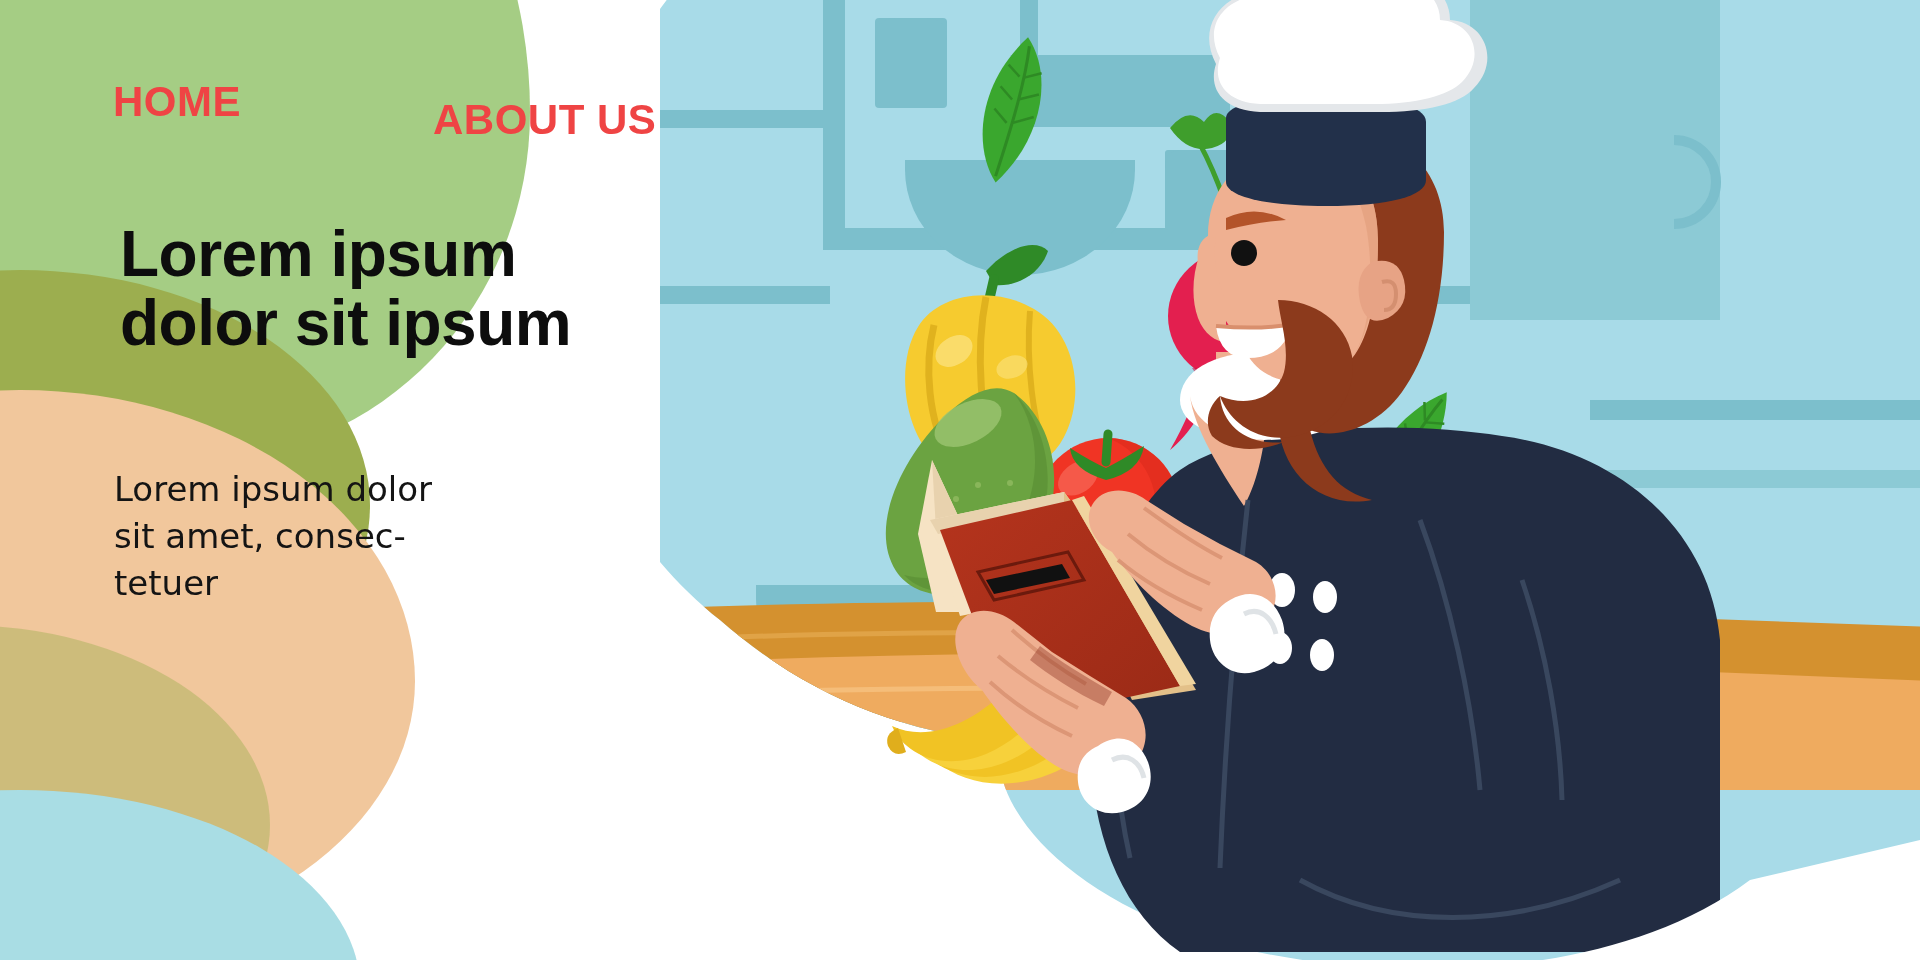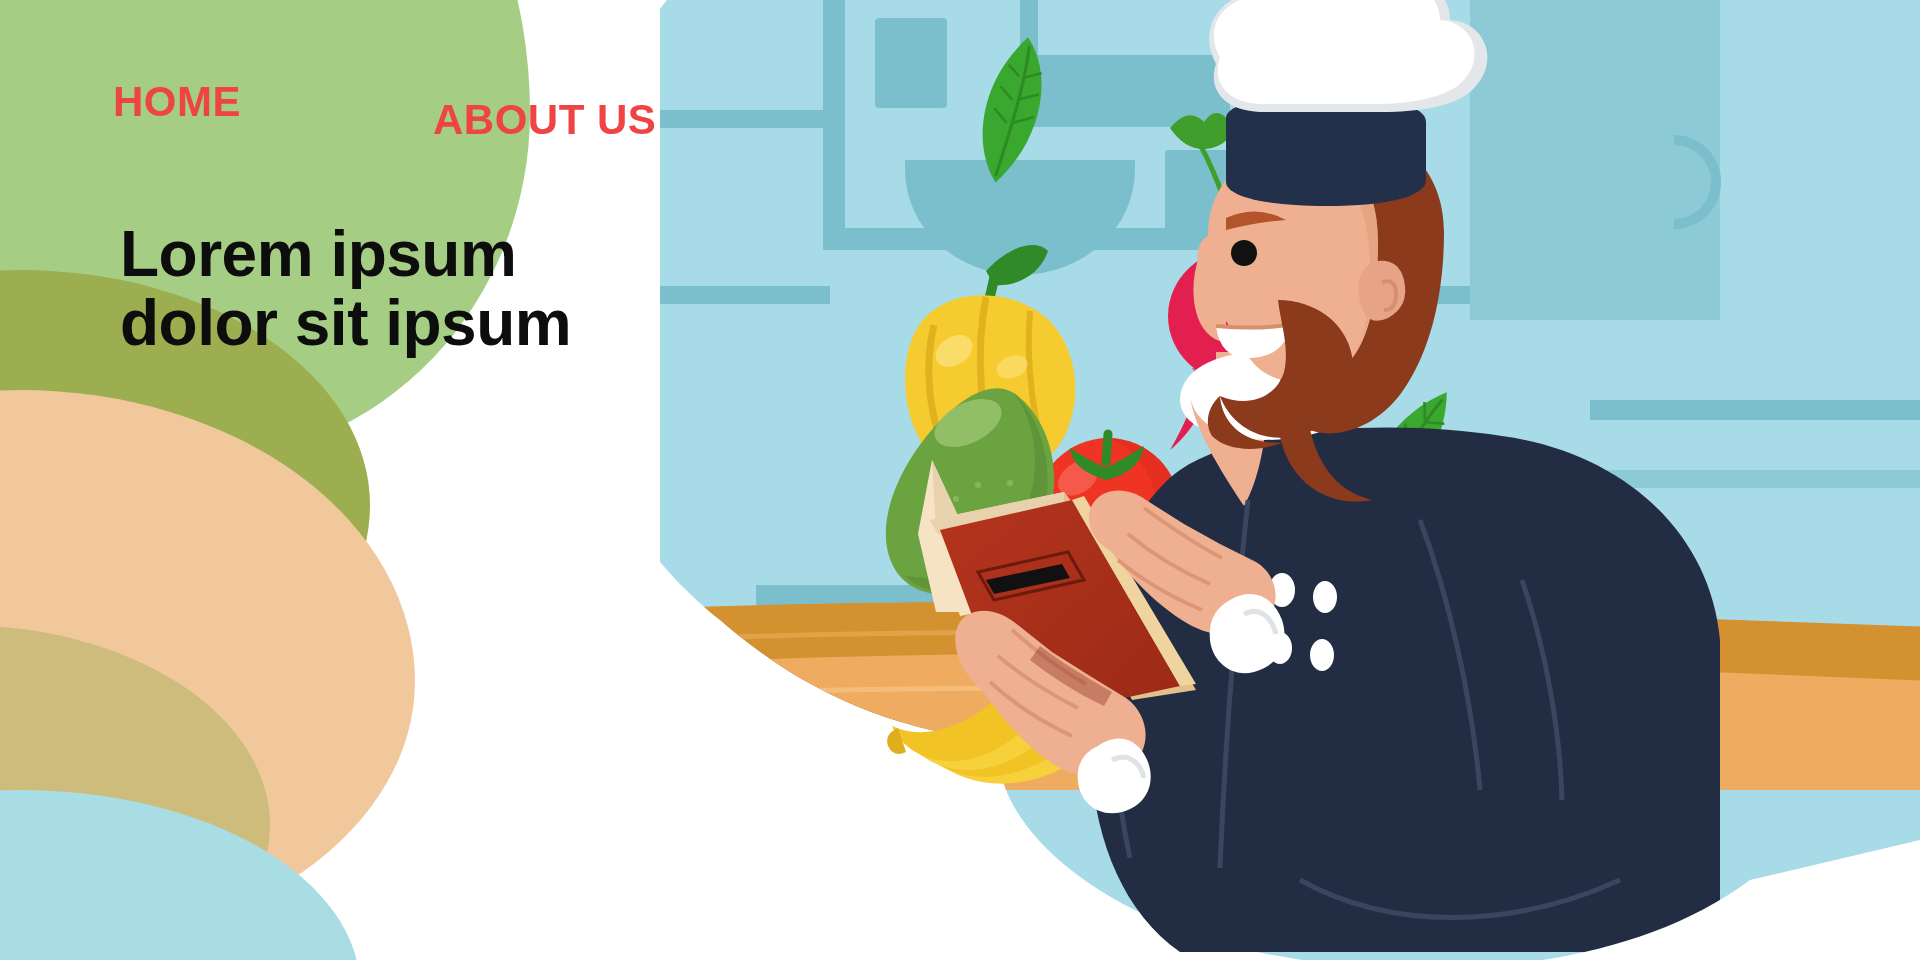--- a/index.html
+++ b/index.html
@@ -371,14 +371,19 @@
   <nav id="nav">
     <a class="nav-item">HOME</a>
     <a class="nav-item">ABOUT US</a>
   </nav>
 
   <h1 id="hero-heading">
     <span>Lorem ipsum</span>
     <span>dolor sit ipsum</span>
   </h1>
 
+  <p id="hero-body">
+    <span>Lorem ipsum dolor</span>
+    <span>sit amet, consec-</span>
+    <span>tetuer</span>
+  </p>
 
 </div>
 
 </body></html>

